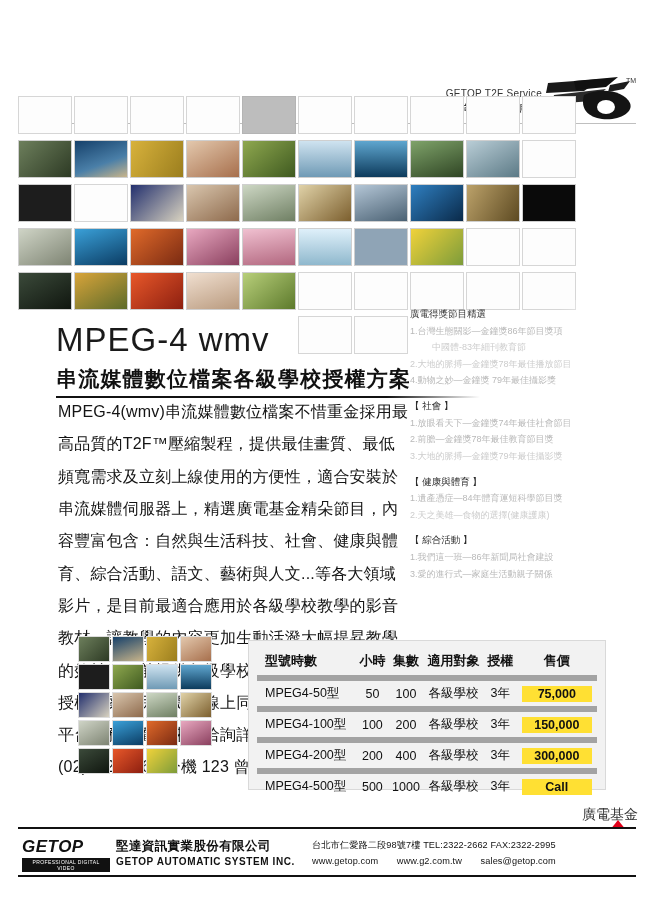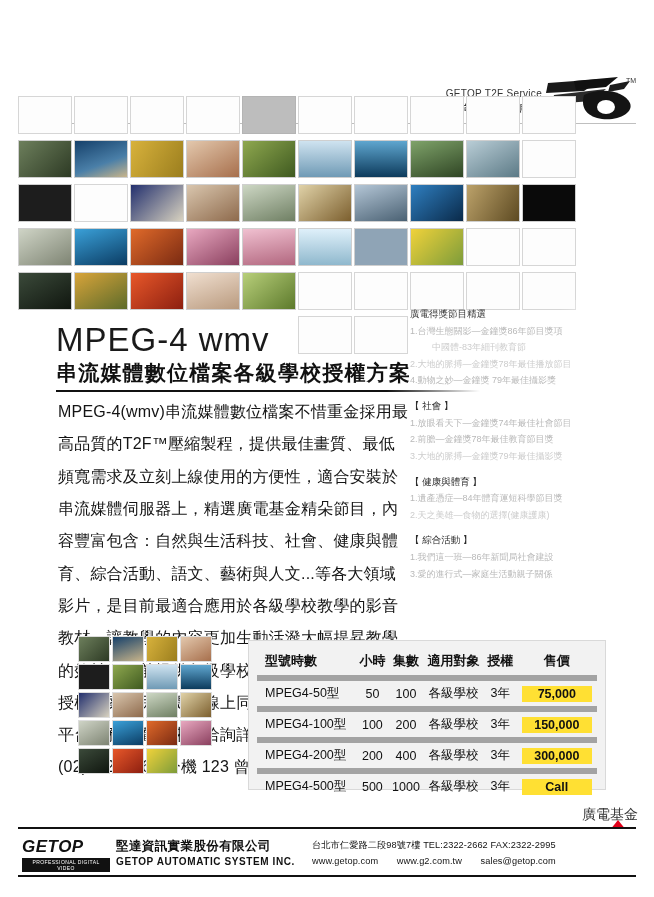--- a/index.html
+++ b/index.html
@@ -100,21 +100,21 @@
     font-weight: 400;
     color: #1a1a1a;
     letter-spacing: 1px;
     line-height: 1.12;
   }
   .title-sub {
     font-size: 21px;
     font-weight: 700;
     color: #111;
     letter-spacing: 1.2px;
-    margin-top: 0;
+    margin-top: 6px;
   }
   .title-underline {
     margin-top: 3px;
     width: 424px;
     height: 2px;
     background: linear-gradient(to right, #111 0%, #111 78%, #ffffff 100%);
   }
 
   
   .body-copy {

